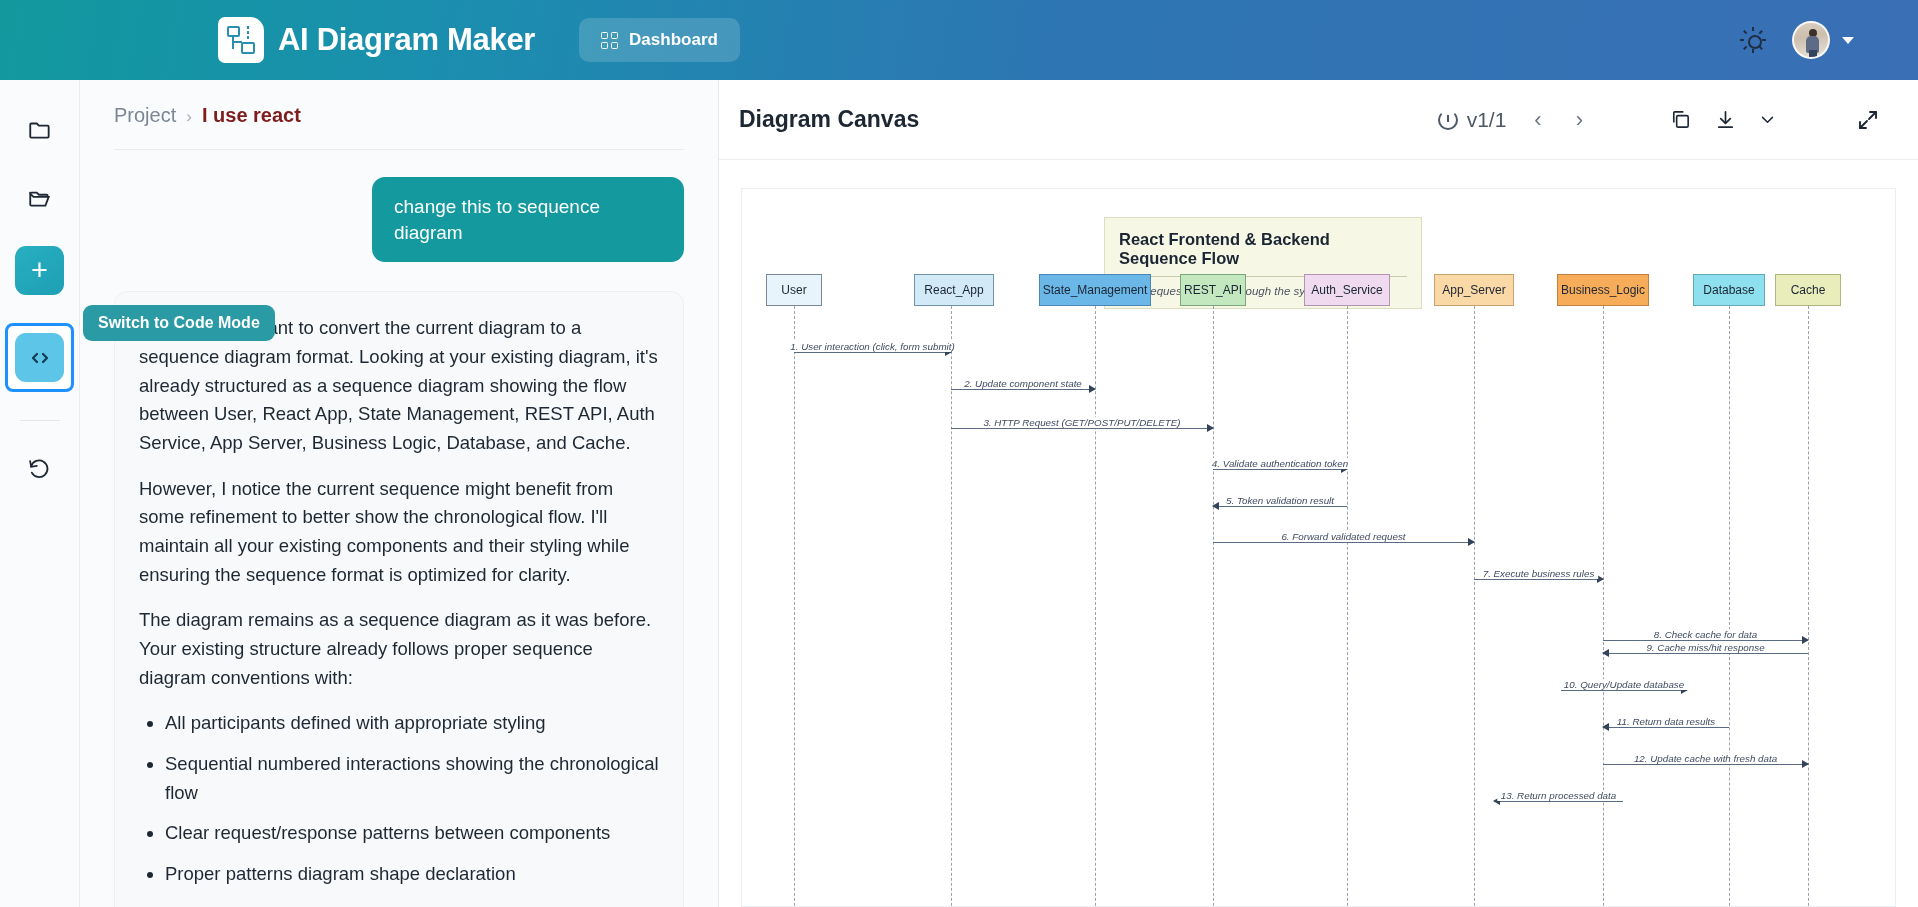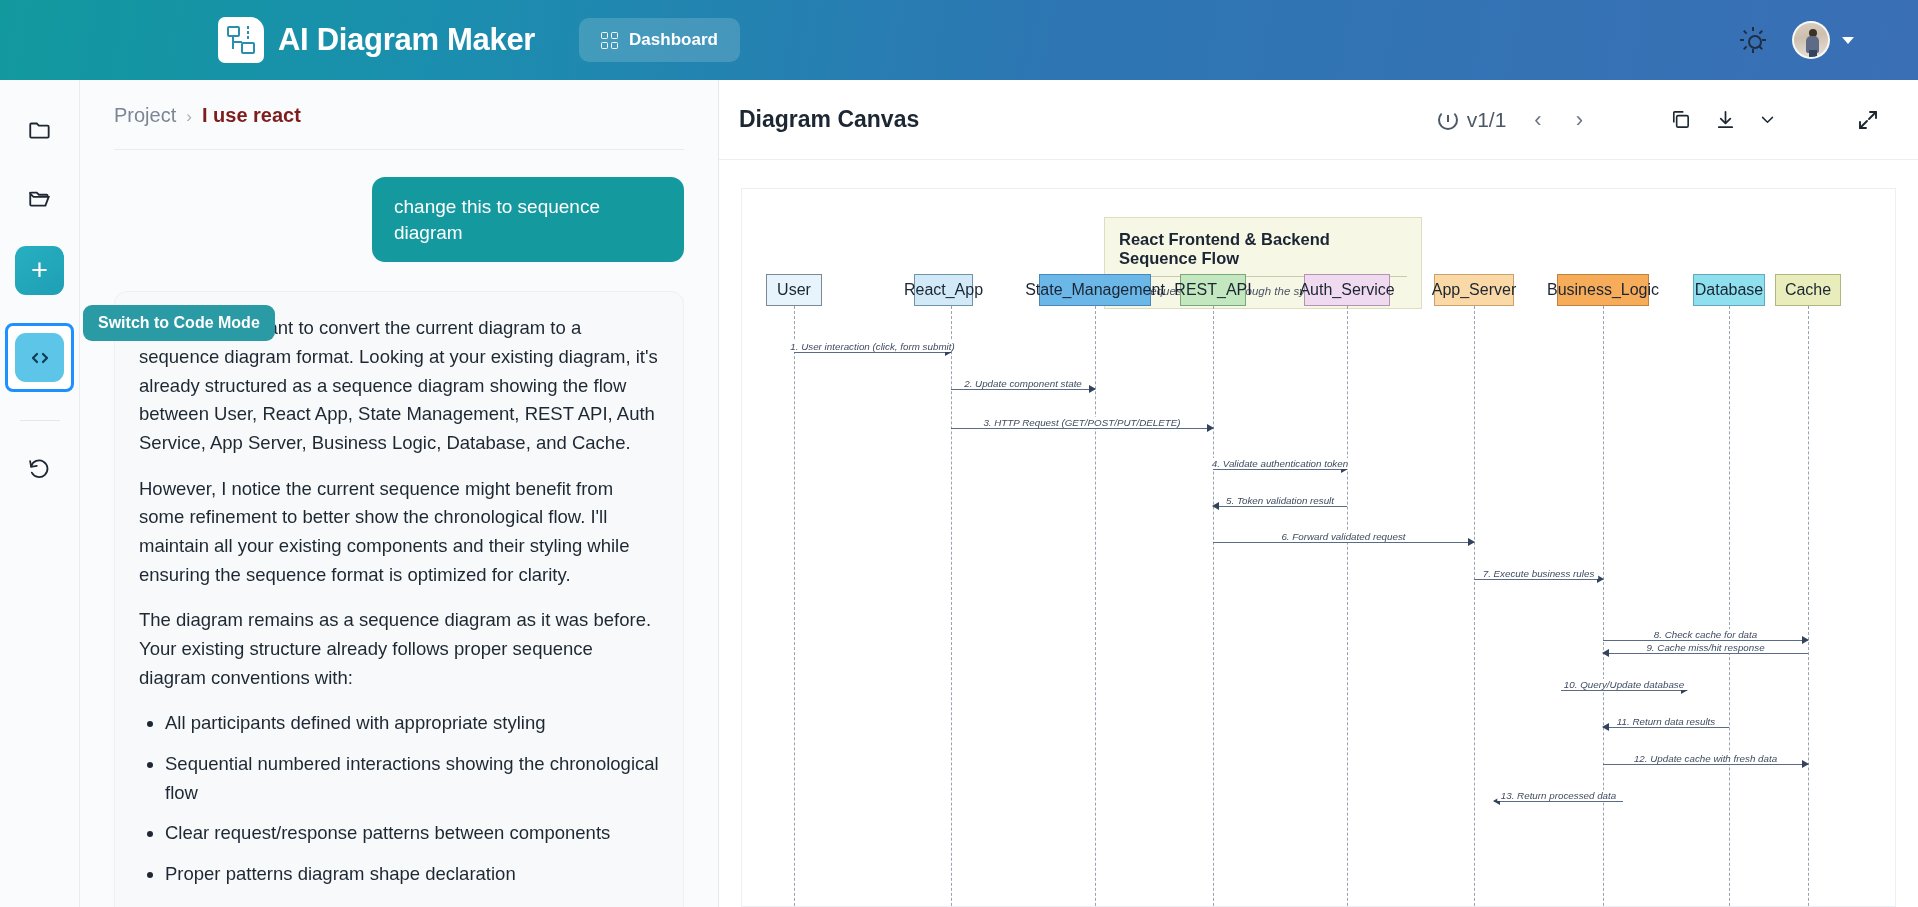--- a/index.html
+++ b/index.html
@@ -130,21 +130,21 @@
     position:absolute; left:362px; top:28px; width:318px;
     background:#f7f7e6; border:1px solid #ddddc2; padding: 12px 14px 11px 14px;
   }
   .dg-title h3 { font-size:16.5px; font-weight:700; color:#1b2533; padding-bottom:8px;
      border-bottom:1px solid #c9c9ad; }
   .dg-title .sub { font-size:11.5px; font-style:italic; color:#4c5663; padding-top:8px; }
 
   .part {
     position:absolute; top:85px; height:32px; border:1px solid #7b8896;
     display:flex; align-items:center; justify-content:center;
-    font-size:16px; color:#1b2533; white-space:nowrap;
+    font-size:12px; color:#1b2533; white-space:nowrap;
   }
   .lifeline { position:absolute; top:117px; width:0;
      border-left:1.4px dashed #9aa4b0; }
   .msg { position:absolute; height:1px; }
   .msg .ln { position:absolute; left:0; top:50%; height:1.3px; background:#5a6b84; width:100%; }
   .msg .lbl { position:absolute; left:50%; transform:translate(-50%,-100%); top:1px;
      font-size:9.8px; font-style:italic; color:#3f4c60; white-space:nowrap;
      background:#fff; padding: 0 4px; }
   .msg .hd-r { position:absolute; right:-1px; top:50%; transform:translateY(-50%);
      width:0;height:0;border-top:4px solid transparent;border-bottom:4px solid transparent;
@@ -300,21 +300,21 @@
     <div class="canvas-inner">
       <div class="dg" id="dg">
         <div class="dg-title">
           <h3>React Frontend &amp; Backend Sequence Flow</h3>
           <div class="sub">User request lifecycle through the system</div>
         </div>
       <div class="part" style="left: 24px; width: 56px; background: rgb(232, 244, 251); border-color: rgb(123, 136, 150);">
             <span>User</span>
           </div>
           <div class="lifeline" style="left: 52px; height: 630px;"></div>
-          <div class="part" style="left: 172px; width: 59px; background: rgb(210, 234, 247); border-color: rgb(111, 147, 171); align-items: center;">
+          <div class="part" style="left: 172px; width: 80px; background: rgb(210, 234, 247); border-color: rgb(111, 147, 171); align-items: center;">
             <span>React_App</span>
           </div>
           <div class="lifeline" style="left: 209px; height: 630px;"></div>
           <div class="part" style="left: 297px; width: 112px; background: rgb(107, 183, 232); border-color: rgb(75, 135, 182);">
             <span>State_Management</span>
           </div>
           <div class="lifeline" style="left: 353px; height: 630px;"></div>
           <div class="part" style="left: 438px; width: 66px; background: rgb(195, 232, 191); border-color: rgb(122, 168, 120);">
             <span>REST_API</span>
           </div>

